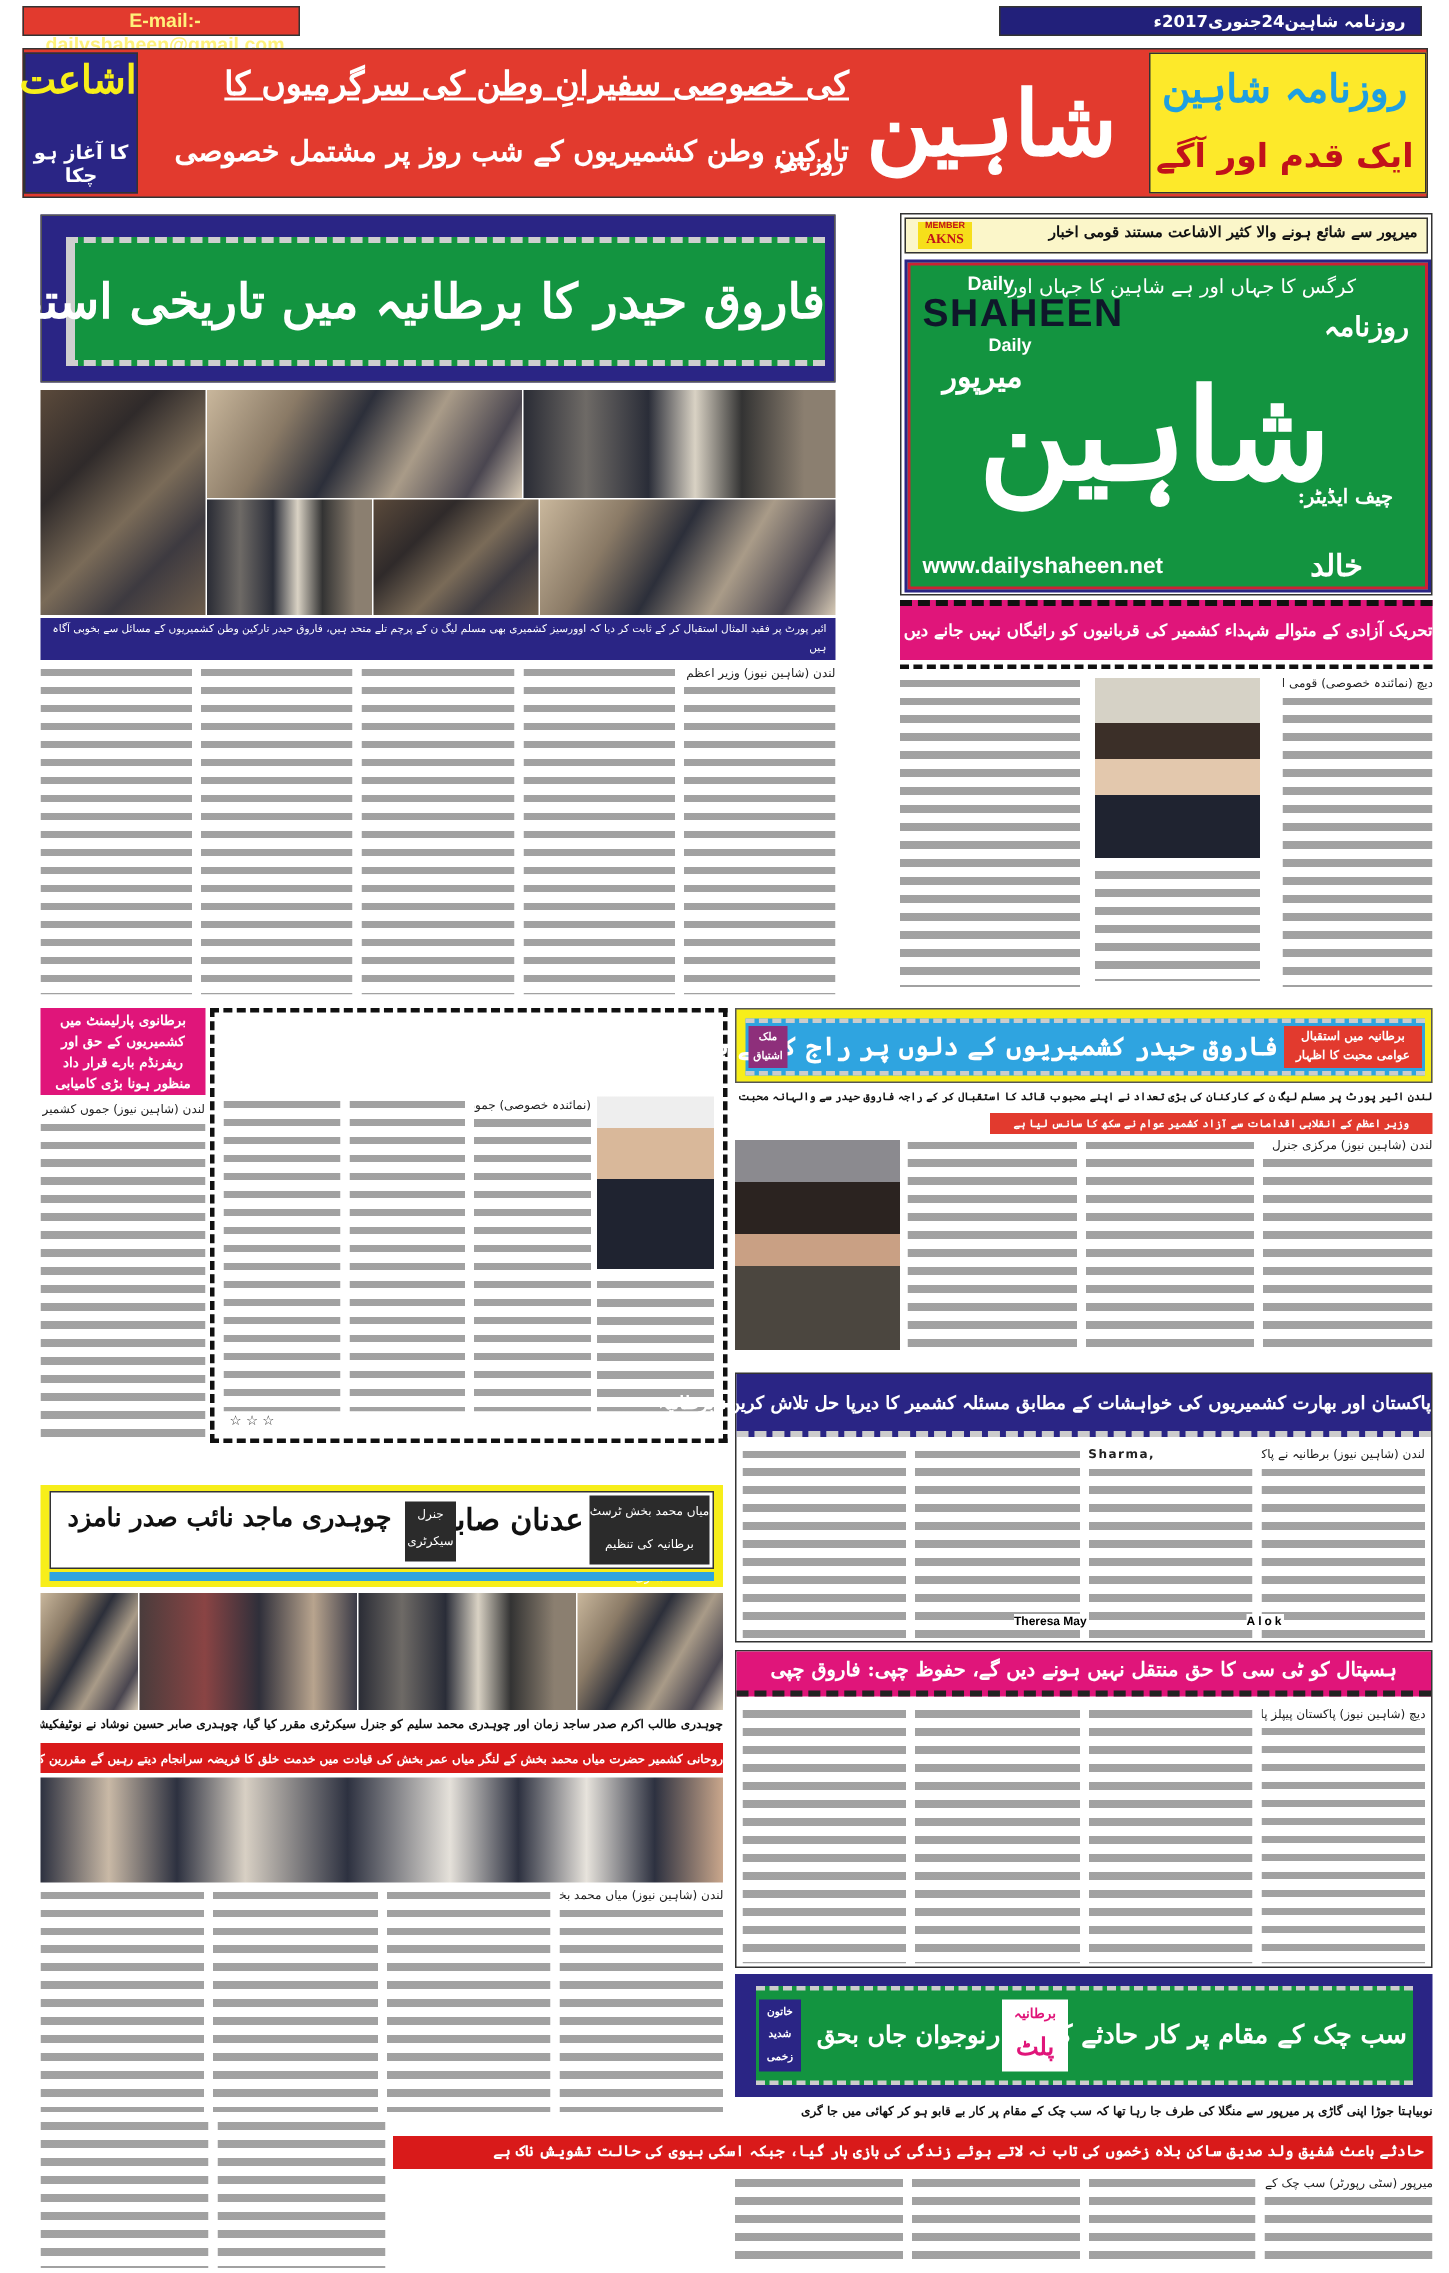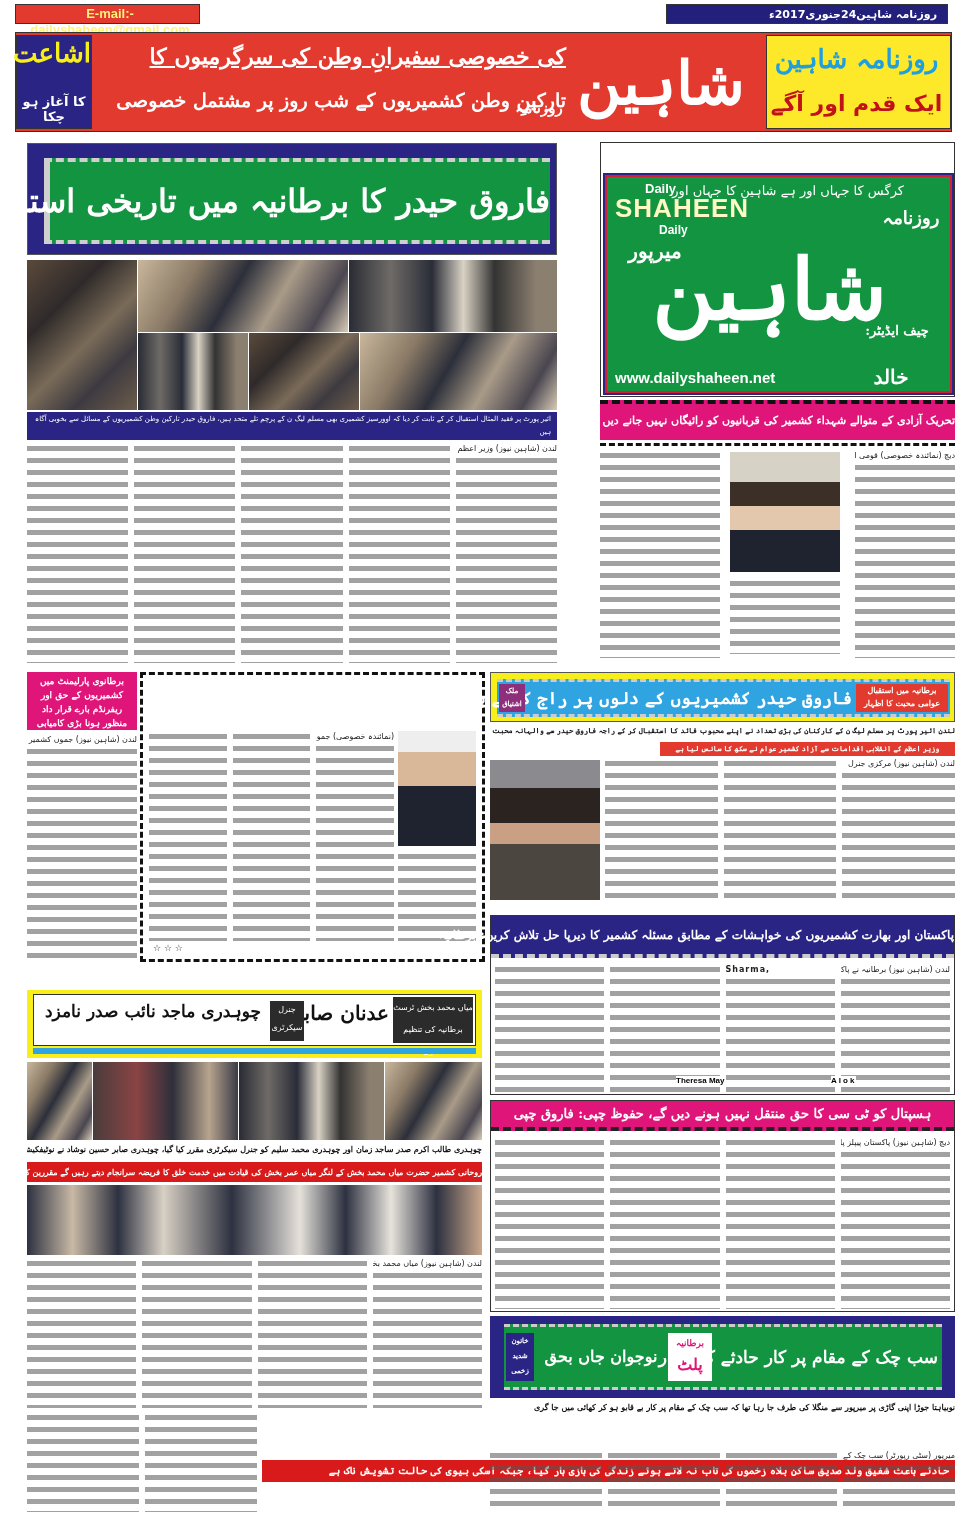--- a/index.html
+++ b/index.html
@@ -45,23 +45,30 @@
 </div>
 
 <div class="abs photo" style="left:27px;top:260px;width:110px;height:150px;"></div>
 <div class="abs photo2" style="left:138px;top:260px;width:210px;height:72px;"></div>
 <div class="abs photo3" style="left:349px;top:260px;width:208px;height:72px;"></div>
 <div class="abs photo3" style="left:138px;top:333px;width:110px;height:77px;"></div>
 <div class="abs photo" style="left:249px;top:333px;width:110px;height:77px;"></div>
 <div class="abs photo2" style="left:360px;top:333px;width:197px;height:77px;"></div>
 
 <div class="abs" style="left:600px;top:142px;width:355px;height:255px;border:1px solid #333;background:#fff;">
+  <div class="abs" style="left:2px;top:2px;width:349px;height:24px;background:#fbf6c9;border:1px solid #333;">
+    <div class="abs" style="left:8px;top:2px;width:36px;height:18px;background:#f6df1a;text-align:center;">
+      <div style="font:bold 6px 'Liberation Sans',sans-serif;color:#c1121a;">MEMBER</div>
+      <div style="font:bold 9px 'Liberation Serif',serif;color:#c1121a;line-height:10px;">AKNS</div>
+    </div>
+    <div class="abs urdu" style="right:6px;top:3px;width:290px;font:bold 10px 'DejaVu Serif',serif;color:#111;text-align:right;white-space:nowrap;">میرپور سے شائع ہونے والا کثیر الاشاعت مستند قومی اخبار</div>
+  </div>
   <div class="abs" style="left:4px;top:32px;width:347px;height:218px;background:#139440;border:2px solid #c23;outline:2px solid #2a2585;">
     <div class="abs" style="left:38px;top:4px;color:#fff;font:bold 13px 'Liberation Sans',sans-serif;">Daily</div>
-    <div class="abs" style="left:8px;top:16px;color:#fef9c3;font:bold 26px 'Liberation Sans',sans-serif;letter-spacing:1px;">SHAHEEN</div>
+    <div class="abs" style="left:8px;top:16px;color:#0f172a;font:bold 26px 'Liberation Sans',sans-serif;letter-spacing:1px;">SHAHEEN</div>
     <div class="abs" style="left:52px;top:46px;color:#fff;font:bold 12px 'Liberation Sans',sans-serif;">Daily</div>
     <div class="abs urdu" style="right:46px;top:6px;width:190px;color:#fff;font:13px 'DejaVu Serif',serif;text-align:right;white-space:nowrap;">کرگس کا جہاں اور ہے شاہین کا جہاں اور</div>
     <div class="abs urdu" style="right:4px;top:30px;width:70px;color:#fff;font:bold 18px 'DejaVu Serif',serif;text-align:center;">روزنامہ</div>
     <div class="abs urdu" style="left:8px;top:62px;width:80px;color:#fff;font:bold 20px 'DejaVu Serif',serif;text-align:center;">میرپور</div>
     <div class="abs urdu" style="left:60px;top:48px;width:220px;color:#fff;font:bold 84px 'DejaVu Serif',serif;text-align:center;line-height:130px;">شاہین</div>
     <div class="abs urdu" style="right:8px;top:146px;width:90px;color:#fff;font:bold 13px 'DejaVu Serif',serif;text-align:center;">چیف ایڈیٹر:</div>
     <div class="abs urdu" style="right:4px;top:170px;width:110px;color:#fff;font:bold 20px 'DejaVu Serif',serif;text-align:center;margin-top:18px;">خالد چودھری</div>
     <div class="abs" style="left:8px;top:192px;color:#fff;font:bold 15px 'Liberation Sans',sans-serif;">www.dailyshaheen.net</div>
   </div>
 </div>
@@ -270,21 +277,21 @@
       <div class="urdu" style="color:#e0157a;font:bold 16px 'DejaVu Serif',serif;text-align:center;line-height:24px;">پلٹ</div>
     </div>
     <div class="abs urdu banner-text" style="left:34px;top:0;width:126px;font:bold 16px 'DejaVu Serif',serif;line-height:60px;">نوجوان جاں بحق</div>
     <div class="abs" style="left:2px;top:6px;width:28px;height:48px;background:#2a2585;">
       <div class="urdu" style="color:#fff;font:bold 7px 'DejaVu Serif',serif;text-align:center;line-height:15px;">خاتون شدید زخمی</div>
     </div>
   </div>
 </div>
 
 <div class="abs urdu" style="left:490px;top:1402px;width:465px;height:16px;font:bold 8px 'DejaVu Serif',serif;color:#111;text-align:right;white-space:nowrap;overflow:hidden;">نوبیاہتا جوڑا اپنی گاڑی پر میرپور سے منگلا کی طرف جا رہا تھا کہ سب چک کے مقام پر کار بے قابو ہو کر کھائی میں جا گری</div>
-<div class="abs" style="left:262px;top:1424px;width:693px;height:22px;background:#d91a1a;margin-top:36px;">
+<div class="abs" style="left:262px;top:1424px;width:693px;height:22px;background:#d91a1a;">
   <div class="urdu" style="color:#fff;font:bold 10px 'DejaVu Serif',serif;line-height:22px;text-align:right;padding-right:6px;white-space:nowrap;overflow:hidden;">حادثے باعث شفیق ولد صدیق ساکن بلاہ زخموں کی تاب نہ لاتے ہوئے زندگی کی بازی ہار گیا، جبکہ اسکی بیوی کی حالت تشویش ناک ہے</div>
 </div>
 <div class="abs cols" style="left:490px;top:1450px;width:465px;height:62px;">
   <div class="col">
       <div class="line">میرپور (سٹی رپورٹر) سب چک کے مقام</div>
       <div class="txtfill" style="height:50px;"></div>
     </div>
   <div class="col">
       <div class="txtfill" style="height:62px;"></div>
     </div>

